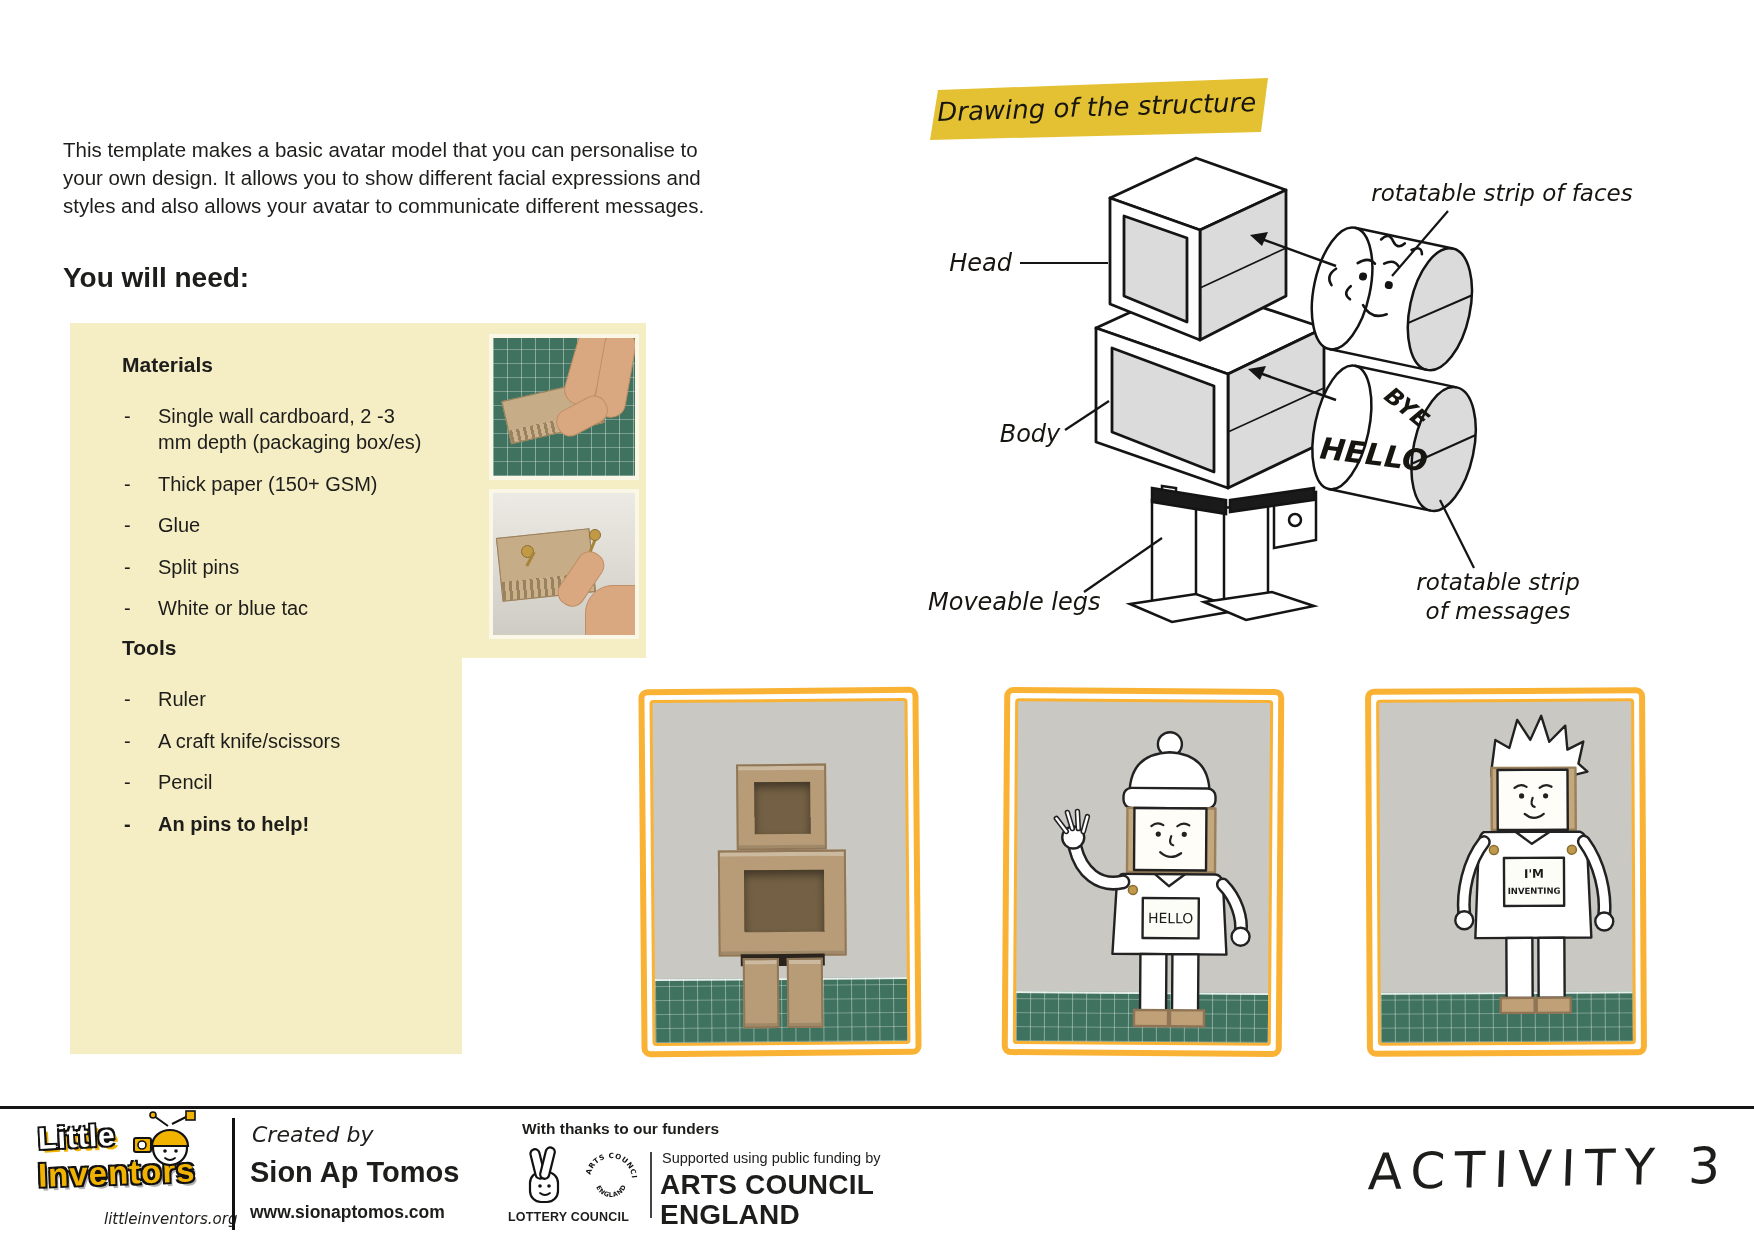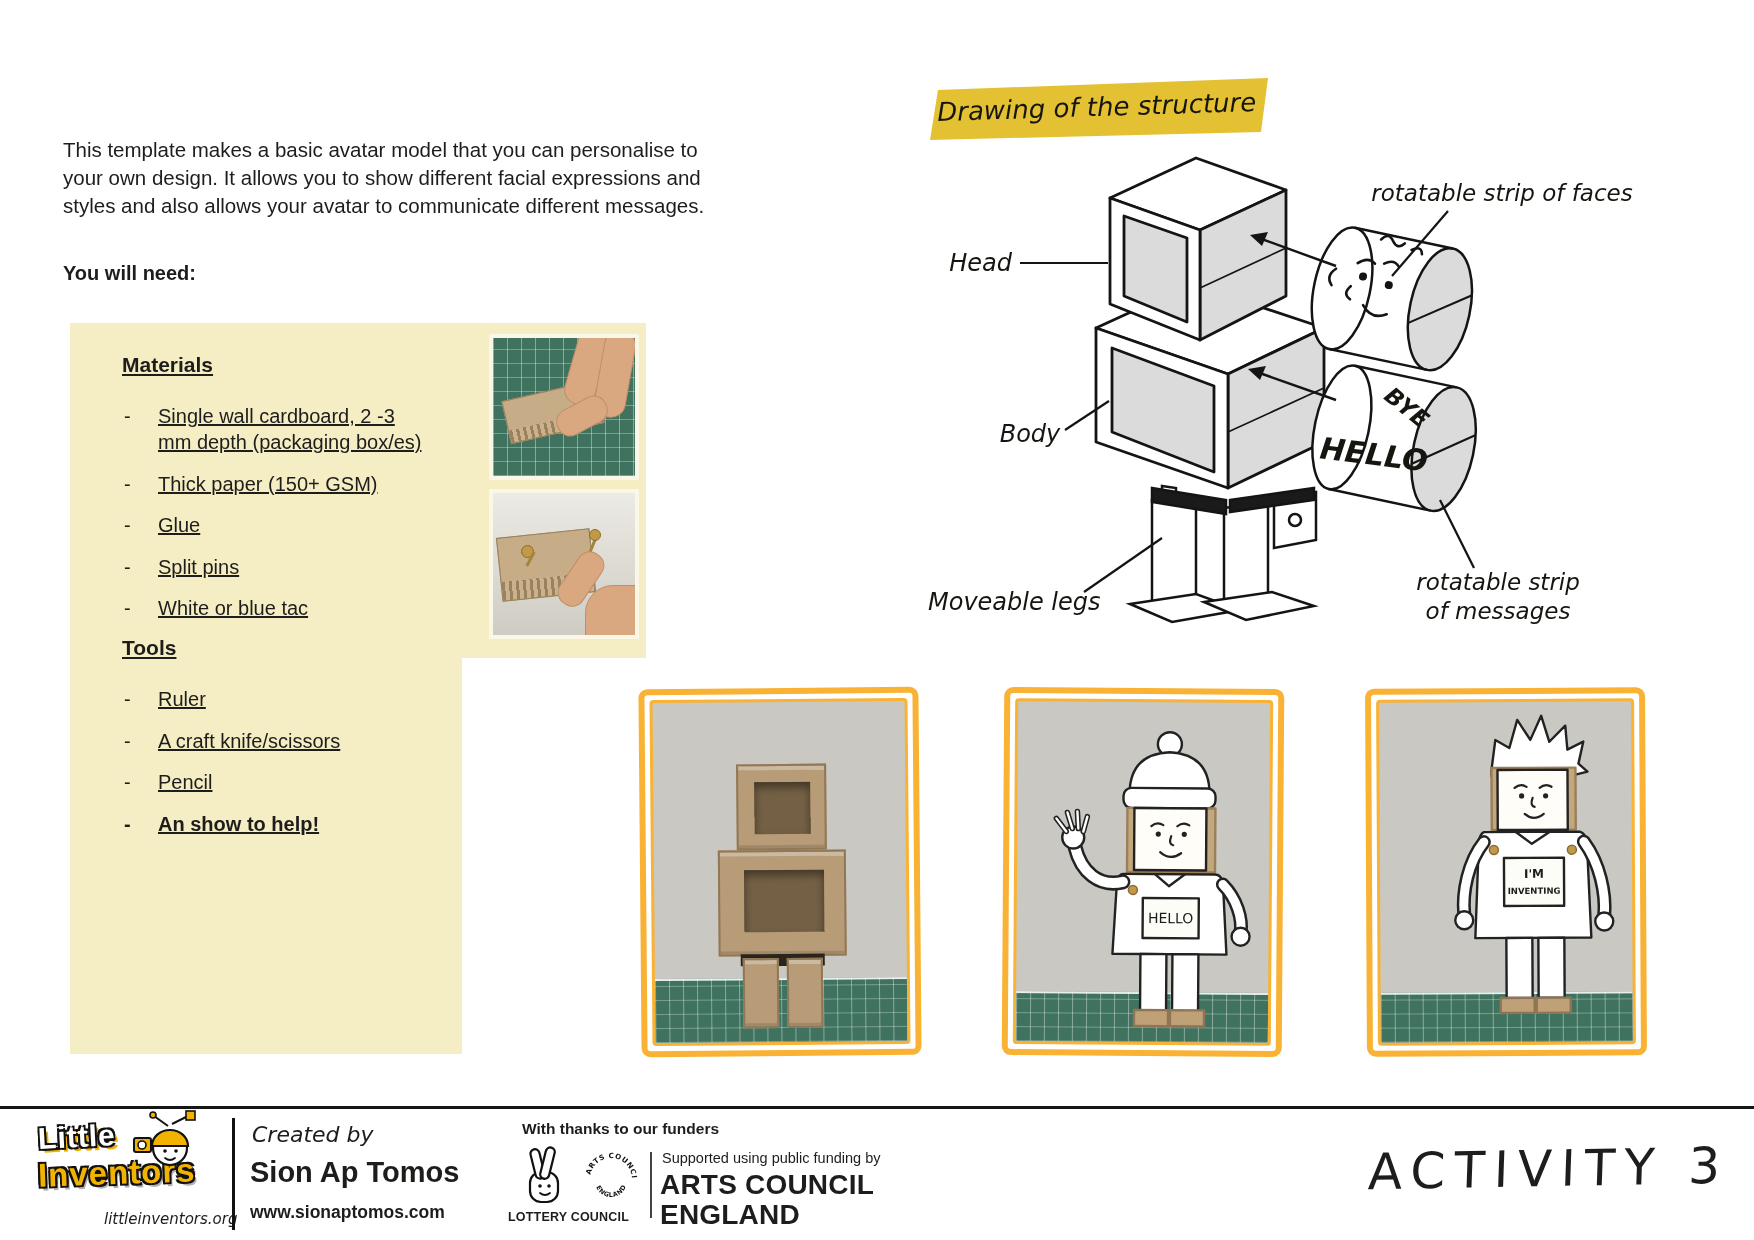--- a/index.html
+++ b/index.html
@@ -5,23 +5,23 @@
   html,body{margin:0;padding:0;background:#ffffff;}
   #page{position:relative;width:1754px;height:1240px;background:#ffffff;overflow:hidden;
         font-family:"Liberation Sans","DejaVu Sans",sans-serif;color:#1d1d1b;}
   .abs{position:absolute;}
   .pre{white-space:pre-line;}
   .hand{font-family:"DejaVu Sans",sans-serif;font-style:italic;}
   h1,h2,h3,p,ul{margin:0;padding:0;}
   
   .title{font-size:44px;font-weight:700;letter-spacing:-0.5px;}
   .intro{font-size:20.5px;line-height:1.37;}
-  .need{font-size:20px;font-weight:700;}
+  .need{font-size:28px;font-weight:700;}
   .cream{background:#F5EDC3;}
-  .matbox{padding:30px 18px 16px 52px;box-sizing:border-box;text-decoration:underline;}
+  .matbox{padding:30px 18px 16px 52px;box-sizing:border-box;}
   .listhead{font-size:21px;font-weight:700;margin-bottom:26px;}
   .mlist{list-style:none;margin-bottom:12px;}
   .mlist li{position:relative;padding-left:36px;font-size:20px;line-height:1.32;
             margin-bottom:15px;white-space:pre-line;max-width:310px;}
   .mlist li::before{content:"-";position:absolute;left:2px;top:0;}
   .mlist li.bold{font-weight:700;}
   
   .sphoto{border:4px solid #fbf7e6;box-sizing:border-box;overflow:hidden;position:absolute;}
   .mat{background-color:#40735F;
        background-image:repeating-linear-gradient(90deg,rgba(255,255,255,.38) 0 1px,transparent 1px 14px),
@@ -79,21 +79,21 @@
       <li>Thick paper (150+ GSM)</li>
       <li>Glue</li>
       <li>Split pins</li>
       <li>White or blue tac</li>
     </ul>
     <h3 class="listhead">Tools</h3>
     <ul class="mlist">
       <li>Ruler</li>
       <li>A craft knife/scissors</li>
       <li>Pencil</li>
-      <li class="bold">An show to help!</li>
+      <li class="bold">An pins to help!</li>
     </ul>
   </div>
 
   <div class="sphoto mat" style="left:489px;top:334px;width:150px;height:146px;">
     <div class="abs cardb" style="left:12px;top:52px;width:94px;height:42px;transform:rotate(-13deg);"></div>
     <div class="abs skin" style="left:78px;top:-12px;width:30px;height:78px;border-radius:15px;transform:rotate(16deg);"></div>
     <div class="abs skin" style="left:106px;top:-8px;width:30px;height:86px;border-radius:15px;transform:rotate(10deg);"></div>
     <div class="abs skin" style="left:62px;top:64px;width:52px;height:26px;border-radius:13px;transform:rotate(-28deg);"></div>
   </div>
 

